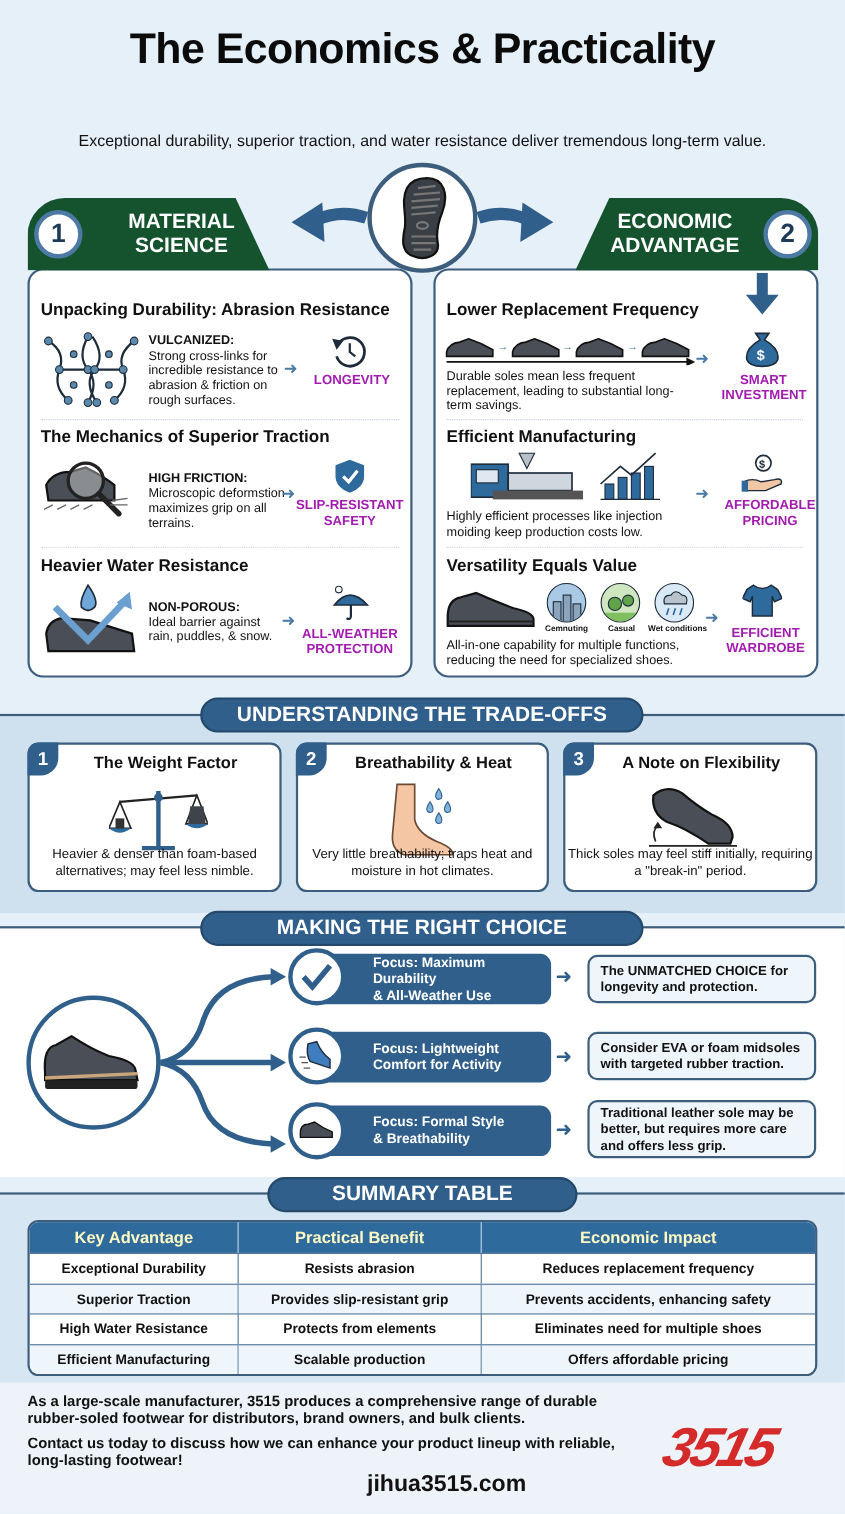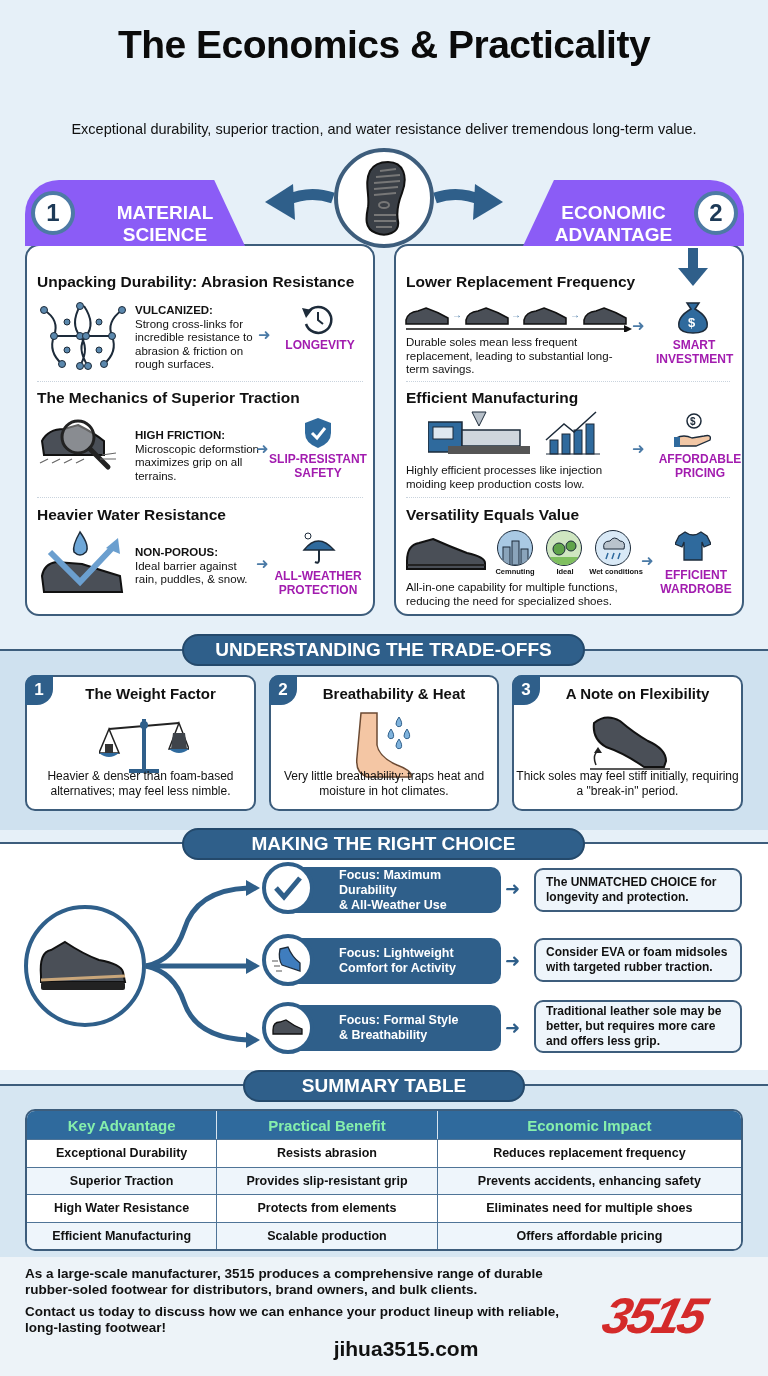--- a/index.html
+++ b/index.html
@@ -20,23 +20,23 @@
   .subtitle {
     position: absolute; left: 0; top: 121px; width: 768px; text-align: center;
     font-size: 14.5px; color: #111;
   }
   
   .panel {
     position: absolute; background: #fff; border: 2px solid #3d5d7c;
     border-radius: 14px;
   }
   .tab {
-    position: absolute; background: #8b5cf6; color: #fff; font-weight: 700;
+    position: absolute; background: #14532d; color: #fff; font-weight: 700;
     font-size: 19px; line-height: 22px; text-align: center;
-    display: flex; align-items: flex-end; justify-content: center;
+    display: flex; align-items: center; justify-content: center;
   }
   .num-circle {
     position: absolute; width: 44px; height: 44px; border-radius: 50%;
     background: #fff; border: 4px solid #4d7aa5; color: #1d3a57;
     font-weight: 700; font-size: 24px; display: flex; align-items: center; justify-content: center;
   }
   .sec-h { position: absolute; font-weight: 700; font-size: 15.5px; color: #111; }
   .body-t { position: absolute; font-size: 11.5px; line-height: 13.5px; color: #111; }
   .body-t b { font-weight: 700; display: block; }
   .result { position: absolute; font-weight: 700; font-size: 12px; line-height: 14px; text-align: center; color: #a21caf; }
@@ -76,21 +76,21 @@
     font-weight: 700; font-size: 12px; line-height: 15px; padding: 0 10px;
     display: flex; align-items: center; color: #111;
   }
   
   table.sum {
     position: absolute; left: 25px; top: 1109px; width: 718px;
     border-collapse: separate; border-spacing: 0;
     border: 2px solid #3d5d7c; border-radius: 10px; overflow: hidden; background: #fff;
   }
   table.sum th {
-    background: #2f6a9d; color: #86efac; font-size: 15px; font-weight: 700; height: 28px;
+    background: #2f6a9d; color: #fef9c3; font-size: 15px; font-weight: 700; height: 28px;
     border-right: 1.5px solid #d8e4ef;
   }
   table.sum td {
     text-align: center; font-size: 12.5px; font-weight: 700; height: 27.5px;
     border-top: 1.5px solid #4f7497; border-right: 1.5px solid #4f7497; color: #111;
   }
   table.sum tr:nth-child(even) td { background: #eef5fb; }
   table.sum th:last-child, table.sum td:last-child { border-right: none; }
   
   .foot-t { position: absolute; left: 25px; font-size: 13.5px; line-height: 16px; font-weight: 700; color: #111; width: 560px; }
@@ -311,21 +311,21 @@
       <rect x="0" y="26" width="36" height="10" fill="#7fbf5f"></rect>
     </svg>
 </div>
 <div class="abs" style="left:595px;top:530px;width:36px;height:36px;border-radius:50%;background:#d9e9f6;border:1.5px solid #1d2b3a;overflow:hidden">
   <svg width="36" height="36">
       <path d="M8 18 Q6 10 14 10 Q18 4 24 10 Q30 10 28 18 Z" fill="#b9c3cc" stroke="#1d2b3a"></path>
       <path d="M12 22 L10 28 M18 22 L16 28 M24 22 L22 28" stroke="#2f6a9d" stroke-width="1.5"></path>
     </svg>
 </div>
 <div class="abs" style="left:493px;top:567px;width:44px;text-align:center;font-size:7.5px;font-weight:700">Cemnuting</div>
-<div class="abs" style="left:545px;top:567px;width:40px;text-align:center;font-size:7.5px;font-weight:700">Ideal</div>
+<div class="abs" style="left:545px;top:567px;width:40px;text-align:center;font-size:7.5px;font-weight:700">Casual</div>
 <div class="abs" style="left:588px;top:567px;width:56px;text-align:center;font-size:7.5px;font-weight:700">Wet conditions</div>
 <div class="arr" style="left:641px;top:552px">➜</div>
 <div class="body-t" style="left:406px;top:581px;width:245px">All-in-one capability for multiple functions, reducing the need for specialized shoes.</div>
 <svg class="abs" style="left:675px;top:530px" width="36" height="32">
   <path d="M10 2 L4 6 L0 14 L7 17 L9 12 L9 30 L27 30 L27 12 L29 17 L36 14 L32 6 L26 2 Q18 8 10 2Z" fill="#2f6a9d" stroke="#1d2b3a" stroke-width="1.3"></path>
 </svg>
 <div class="result" style="left:656px;top:568px;width:80px">
   <div>EFFICIENT</div>
   <div>WARDROBE</div>
 </div>

